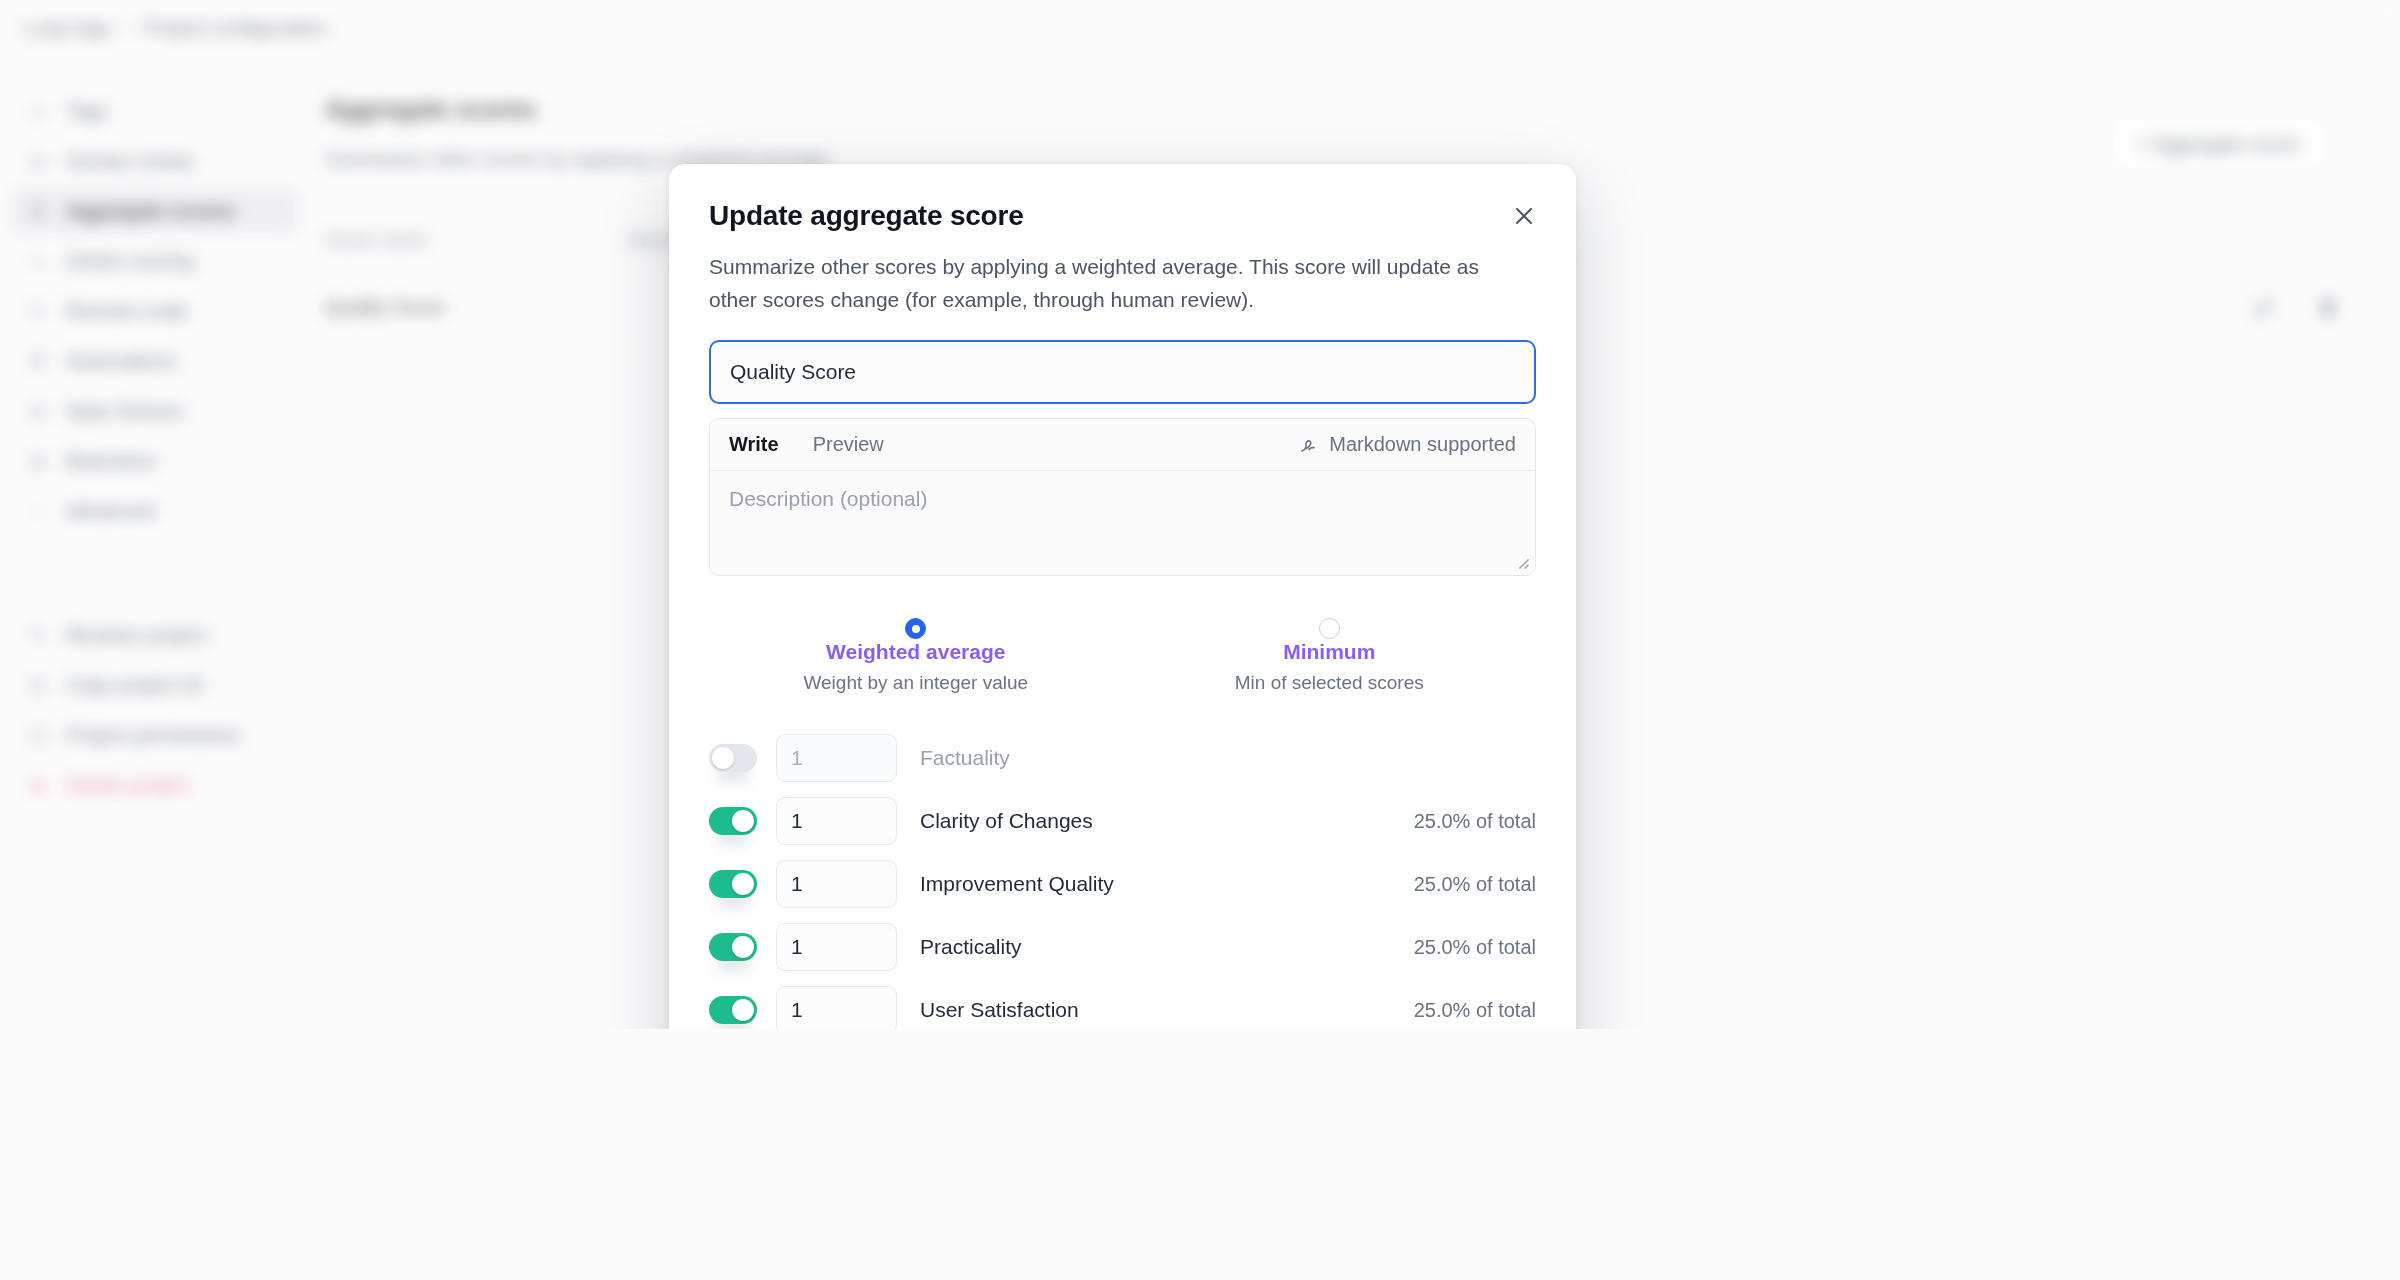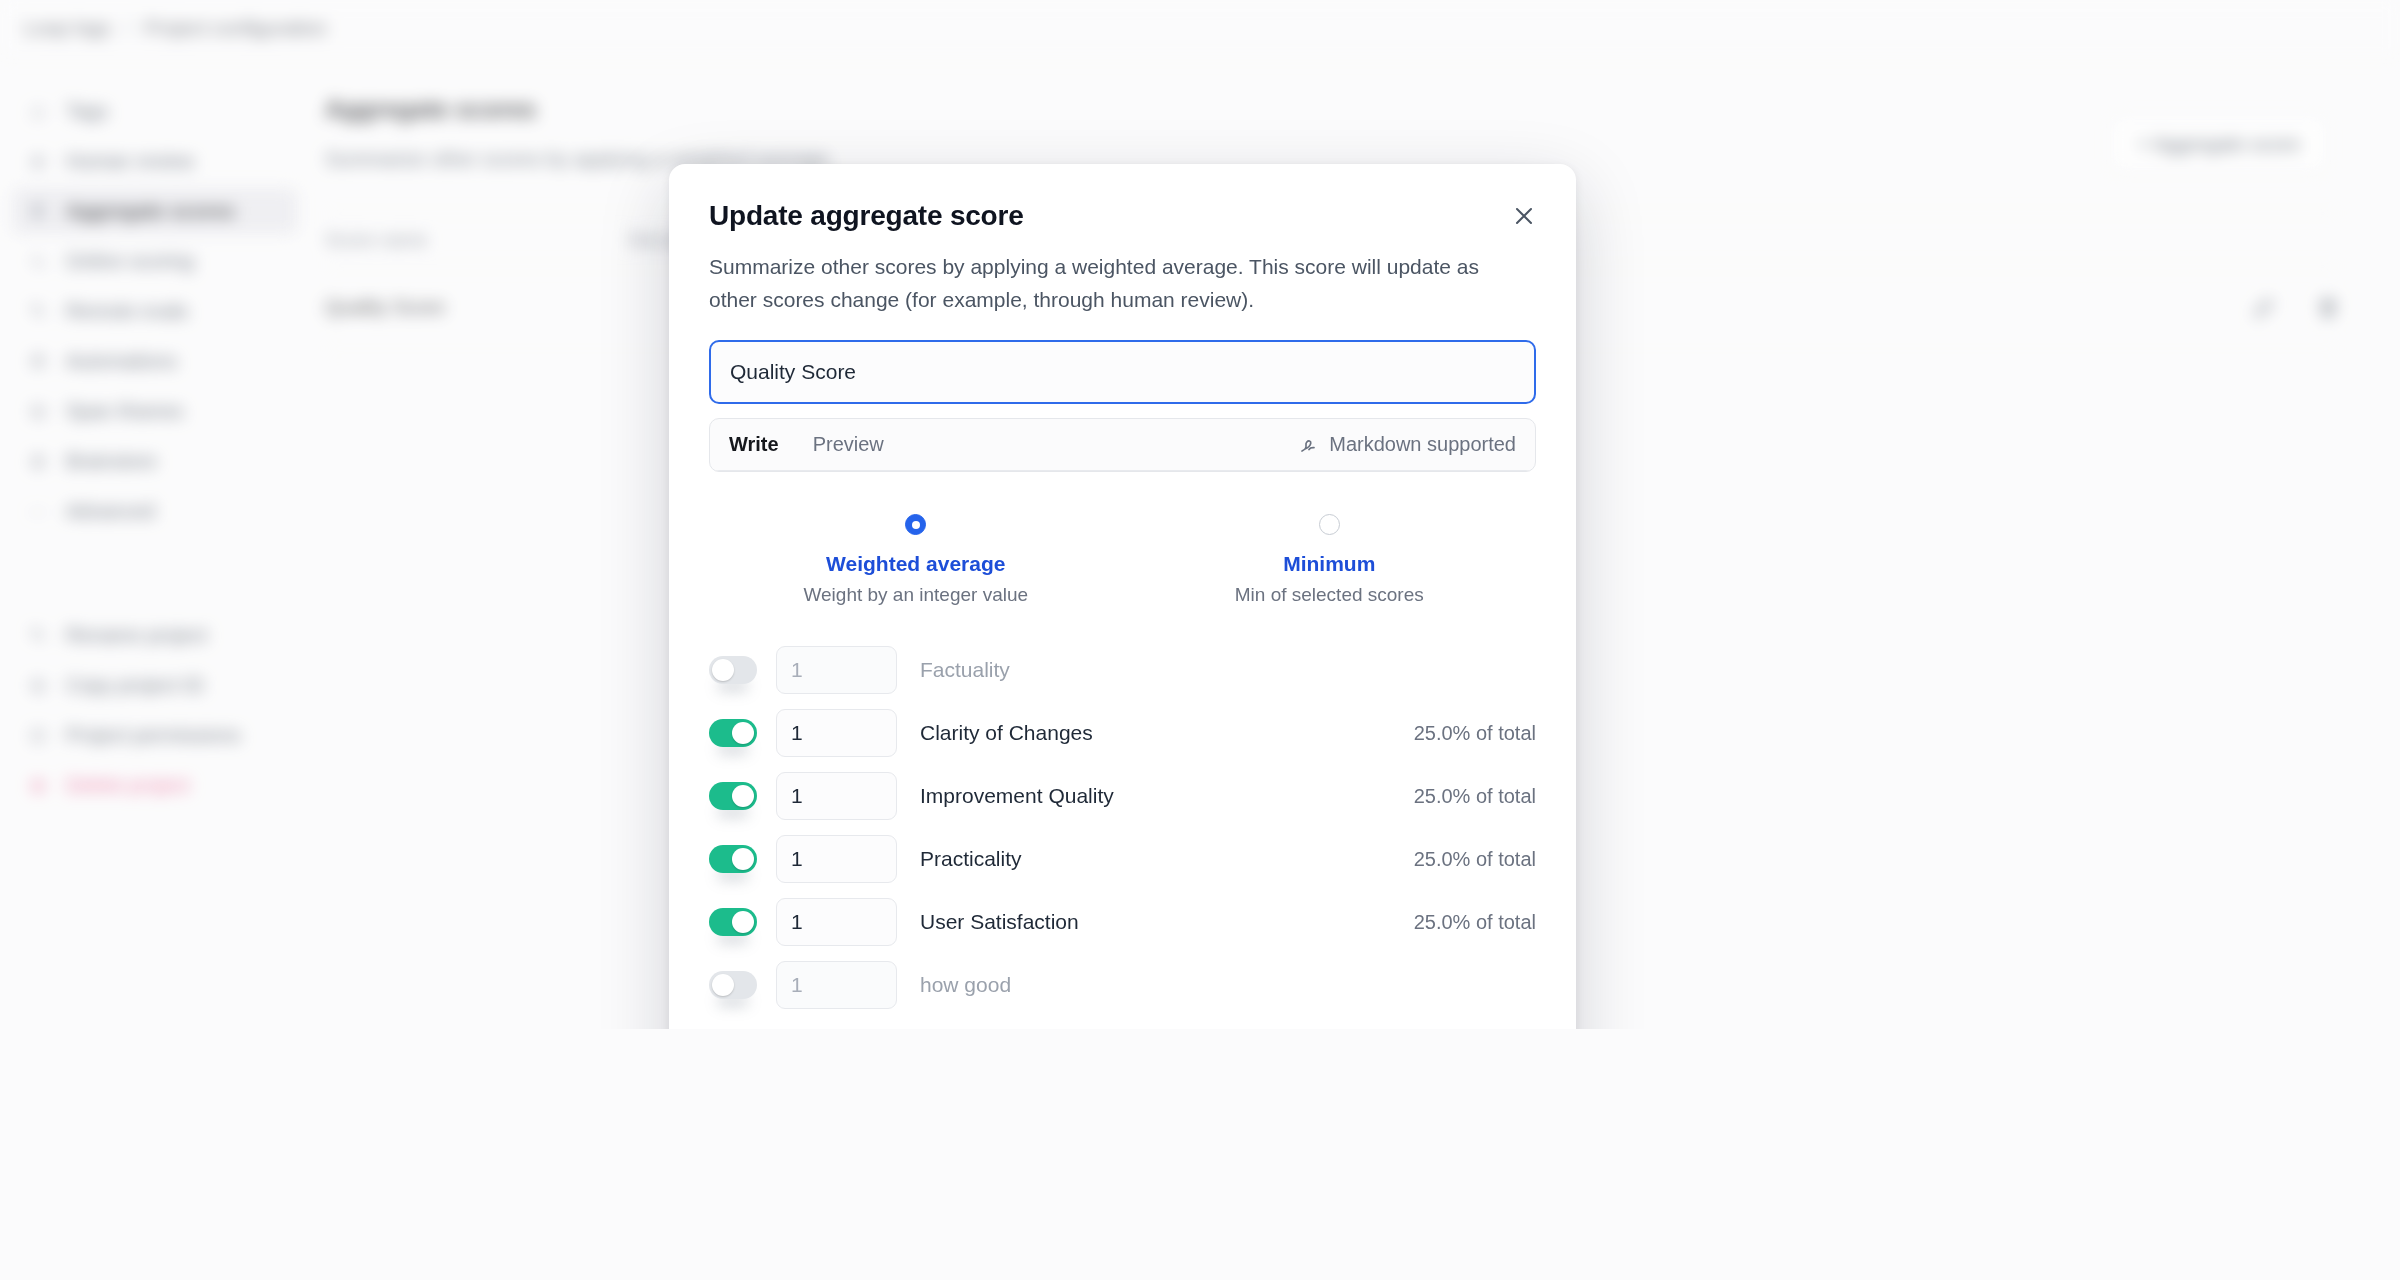--- a/index.html
+++ b/index.html
@@ -66,21 +66,21 @@
                             padding:16px 19px; font-size:21px; font-family:inherit; color:#1f2937; outline:none; }
   .composer-body textarea::placeholder { color:#9aa1ad; }
   .resize-grip { position:absolute; right:5px; bottom:5px; pointer-events:none; }
 
   .methods { margin-top:42px; display:flex; }
   .method { flex:1; display:flex; flex-direction:column; align-items:center; cursor:pointer; }
   .radio { width:21px; height:21px; border-radius:50%; border:1.5px solid #c7ccd3; background:#fff; position:relative; }
   .method.selected .radio { background:#2563eb; border-color:#2563eb; }
   .method.selected .radio::after { content:""; position:absolute; left:50%; top:50%; width:8px; height:8px;
                                    border-radius:50%; background:#fff; transform:translate(-50%,-50%); }
-  .method-label { margin-top:17px; font-size:21px; font-weight:700; color:#1d4ed8; }
+  .method-label { margin-top:1px; font-size:21px; font-weight:700; color:#8b5cf6; }
   .method-sub { margin-top:8px; font-size:19px; color:#6b7280; }
 
   .scores { margin-top:40px; }
   .score-row { display:flex; align-items:center; height:48px; margin-bottom:15px; }
   .toggle { width:48px; height:28px; border-radius:14px; background:#e3e6ea; position:relative; cursor:pointer; flex:0 0 auto;
             box-shadow:0 16px 14px -8px rgba(120,130,145,.28); }
   .toggle .knob { position:absolute; top:3px; left:3px; width:22px; height:22px; border-radius:50%;
                   background:#fff; box-shadow:0 1px 2px rgba(0,0,0,.18); }
   .score-row.on .toggle { background:#1cbc8c; }
   .score-row.on .toggle .knob { left:auto; right:3px; }
@@ -211,20 +211,26 @@
         <button class="composer-tab active">Write</button>
         <button class="composer-tab">Preview</button>
         <span class="md-hint">
           <svg width="22" height="22" viewBox="0 0 22 22" fill="none" stroke="#6b7280" stroke-width="1.7" stroke-linecap="round">
             <path d="M4 17c2.5-1 4.5-3.5 4-6-0.4-2 1.5-4.5 3.5-4 2 0.5 1.5 3.5-0.5 5.5-1.5 1.5-4 2.5-4 2.5"></path>
             <path d="M11 15.5c1-1.5 3-2 5-1.8"></path>
           </svg>
           <span>Markdown supported</span>
         </span>
       </div>
+      <div class="composer-body">
+        <textarea placeholder="Description (optional)" style=""></textarea>
+        <svg class="resize-grip" width="16" height="16" viewBox="0 0 16 16" stroke="#9aa1ad" stroke-width="1.5" stroke-linecap="round">
+          <path d="M14 6L6 14M14 11l-3 3"></path>
+        </svg>
+      </div>
     </div>
 
     <div class="methods">
       <label class="method selected">
         <span class="radio"></span>
         <span class="method-label">Weighted average</span>
         <span class="method-sub">Weight by an integer value</span>
       </label>
       <label class="method">
         <span class="radio"></span>

